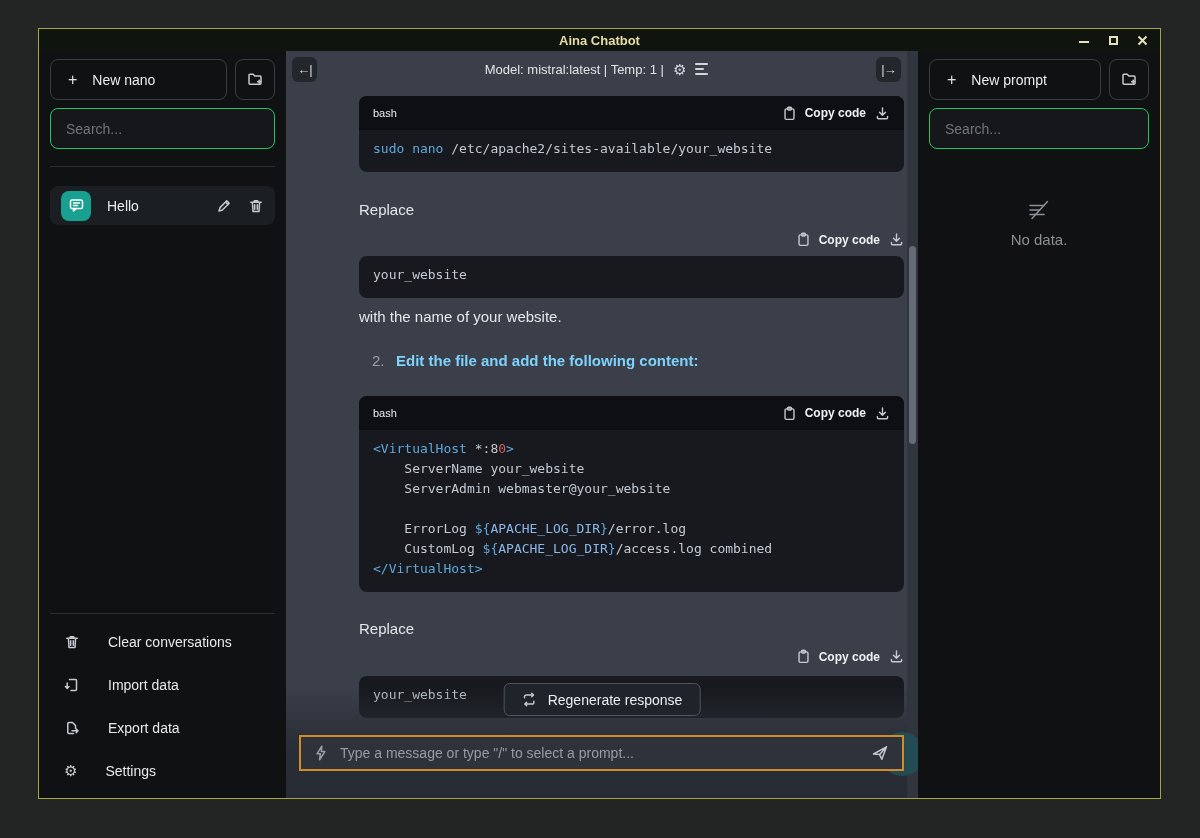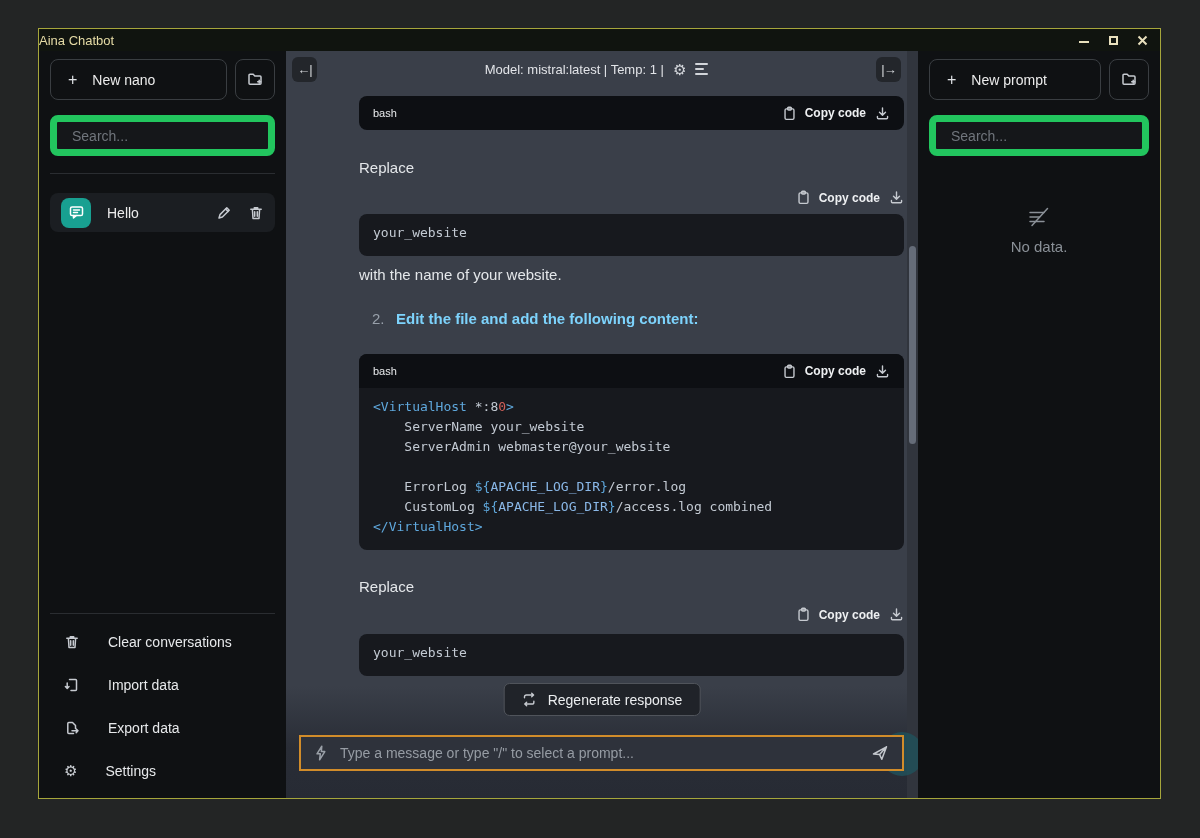--- a/index.html
+++ b/index.html
@@ -3,40 +3,40 @@
 <meta charset="utf-8">
 <style>
   * { margin:0; padding:0; box-sizing:border-box; }
   html,body { width:1200px; height:838px; background:#232525; font-family:"Liberation Sans", sans-serif; overflow:hidden; }
 
   .window { position:absolute; left:38px; top:28px; width:1123px; height:771px;
     border:1px solid #a6a63b; background:#0e1013; display:flex; flex-direction:column; }
 
   
   .titlebar { height:22px; background:#10140f; display:flex; align-items:center; position:relative; flex:0 0 auto; }
-  .titlebar .title { position:absolute; left:0; right:0; text-align:left; font-size:13px; font-weight:normal; color:#e6dca6; }
+  .titlebar .title { position:absolute; left:0; right:0; text-align:center; font-size:13px; font-weight:bold; color:#e6dca6; }
   .win-controls { position:absolute; right:12px; top:0; height:22px; display:flex; align-items:center; gap:17px; }
   .wc { width:12px; height:12px; display:flex; align-items:center; justify-content:center; cursor:pointer; }
   .wc-min { width:10px; height:2px; background:#e8e0bd; margin-top:4px; }
   .wc-max { width:9px; height:9px; border:2px solid #e8e0bd; }
   .wc-close svg { stroke:#e8e0bd; stroke-width:2; }
 
   .body-row { flex:1; display:flex; min-height:0; }
 
   
   .sidebar { background:#0f1113; position:relative; padding:8px 11px 0; flex:0 0 auto; }
   .sidebar.left { width:247px; }
   .sidebar.right { width:242px; }
   .side-top { display:flex; gap:8px; }
   .btn-outline { display:flex; align-items:center; border:1px solid #3a3e42; border-radius:8px; background:transparent;
     color:#ececec; font-size:14px; cursor:pointer; }
   .btn-new { flex:1; height:41px; padding-left:17px; gap:15px; }
   .btn-new .plus { font-size:16px; color:#dfe2e5; font-weight:400; }
   .btn-square { width:40px; height:41px; justify-content:center; }
-  .search-box { margin-top:15px; height:41px; width:100%; background:#15171a; border:7px solid #22c55e; border-radius:8px;
+  .search-box { margin-top:8px; height:41px; width:100%; background:#15171a; border:1px solid #22c55e; border-radius:8px;
     color:#c9cdd2; font-size:14px; padding:0 15px; outline:none; font-family:"Liberation Sans", sans-serif; }
   .search-box::placeholder { color:#70757c; }
   .divider { border-top:1px solid #2a2d31; margin-top:17px; }
   .chat-item { margin-top:19px; height:39px; background:#1b1e22; border-radius:8px; display:flex; align-items:center;
     padding:0 11px; cursor:pointer; }
   .chat-ico { width:30px; height:30px; border-radius:8px; background:#18a091; display:flex; align-items:center; justify-content:center; flex:0 0 auto; }
   .chat-item .label { margin-left:16px; font-size:14px; color:#ececec; flex:1; }
   .row-ico { color:#b9bdc2; display:flex; align-items:center; cursor:pointer; }
   .chat-item .row-ico + .row-ico { margin-left:16px; }
 
@@ -208,20 +208,23 @@
               <svg class="ic" width="13" height="15" viewBox="0 0 14 16">
                 <rect x="2.2" y="3" width="9.6" height="11.3" rx="1.4"></rect>
                   <rect x="5" y="1.2" width="4" height="3" rx="1"></rect>
               </svg>
               <span class="cc-label">Copy code</span>
               <svg class="ic" width="15" height="15" viewBox="0 0 16 16">
                 <path d="M8 2 v7.5 M4.8 6.7 L8 9.9 l3.2 -3.2 M2.6 11.2 v1.4 a1 1 0 0 0 1 1 h8.8 a1 1 0 0 0 1 -1 v-1.4"></path>
               </svg>
             </span>
           </div>
+          <div class="codebody">
+              <div><span class="b">sudo nano</span><span class="d"> /etc/apache2/sites-available/your_website</span></div>
+            </div>
         </div>
 
         <p class="msg-p mt28">Replace</p>
 
         <div class="copy-row mt12">
           <span class="copy-cluster">
             <svg class="ic" width="13" height="15" viewBox="0 0 14 16">
               <rect x="2.2" y="3" width="9.6" height="11.3" rx="1.4"></rect>
                 <rect x="5" y="1.2" width="4" height="3" rx="1"></rect>
             </svg>

